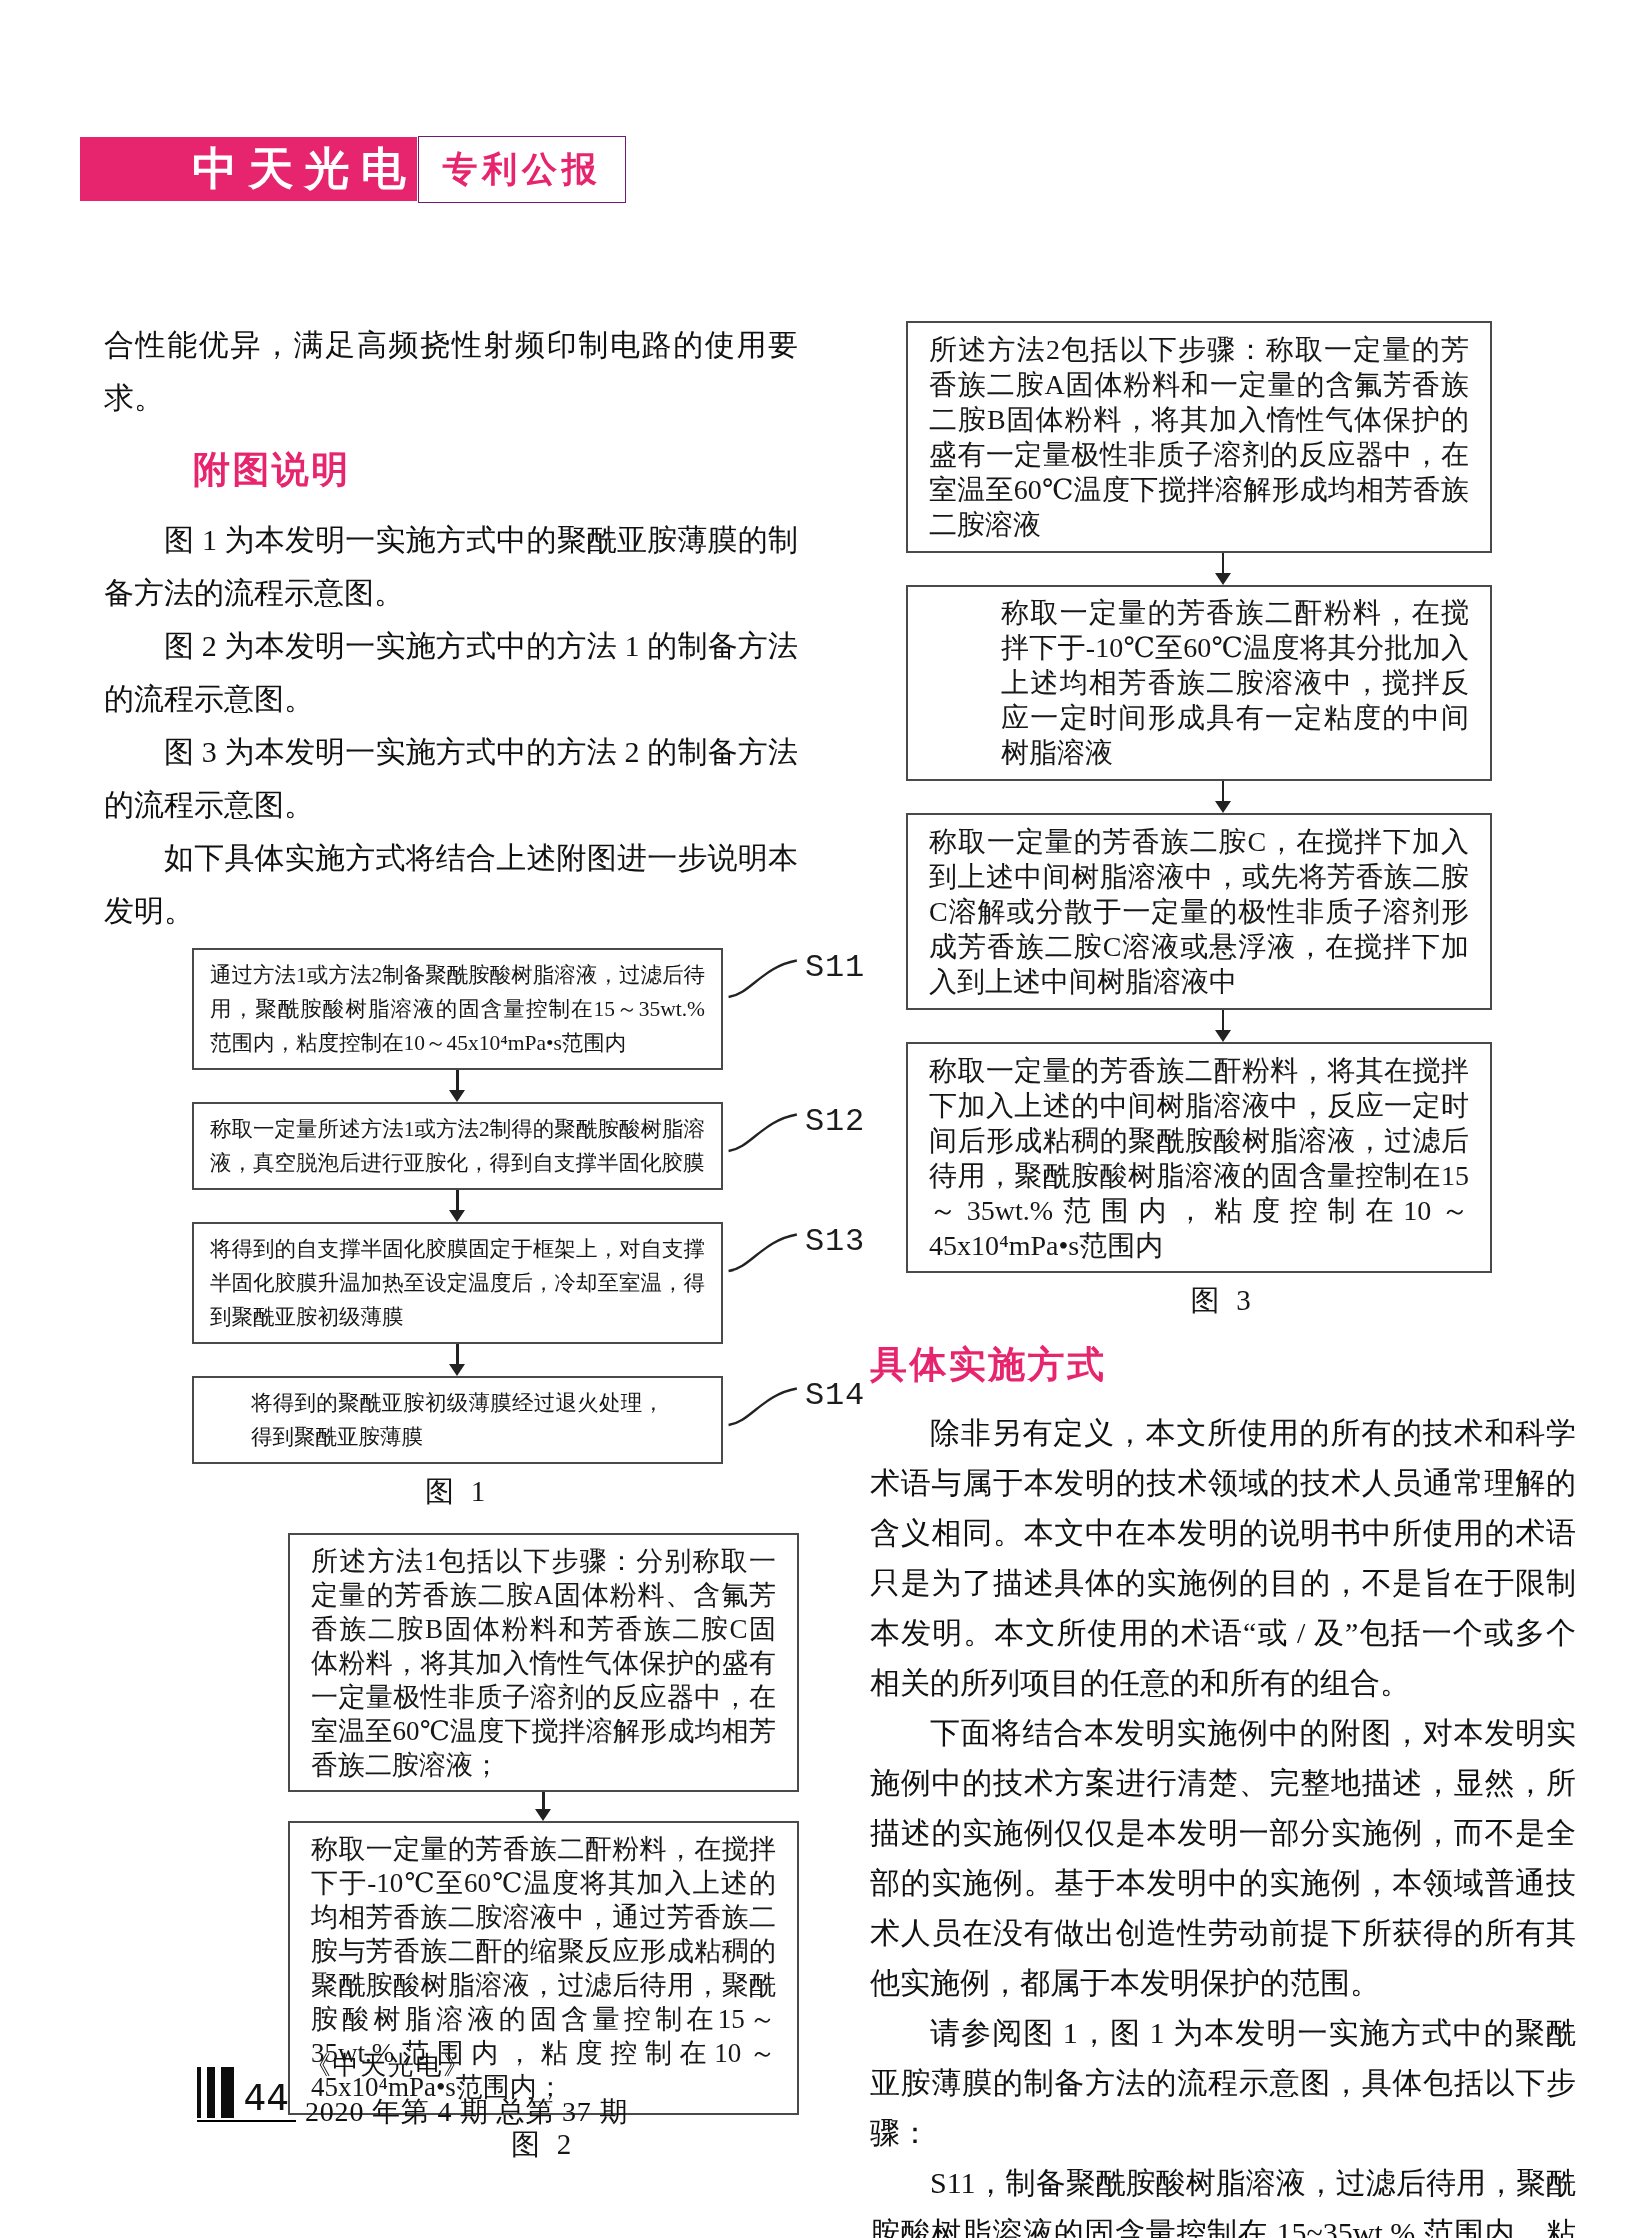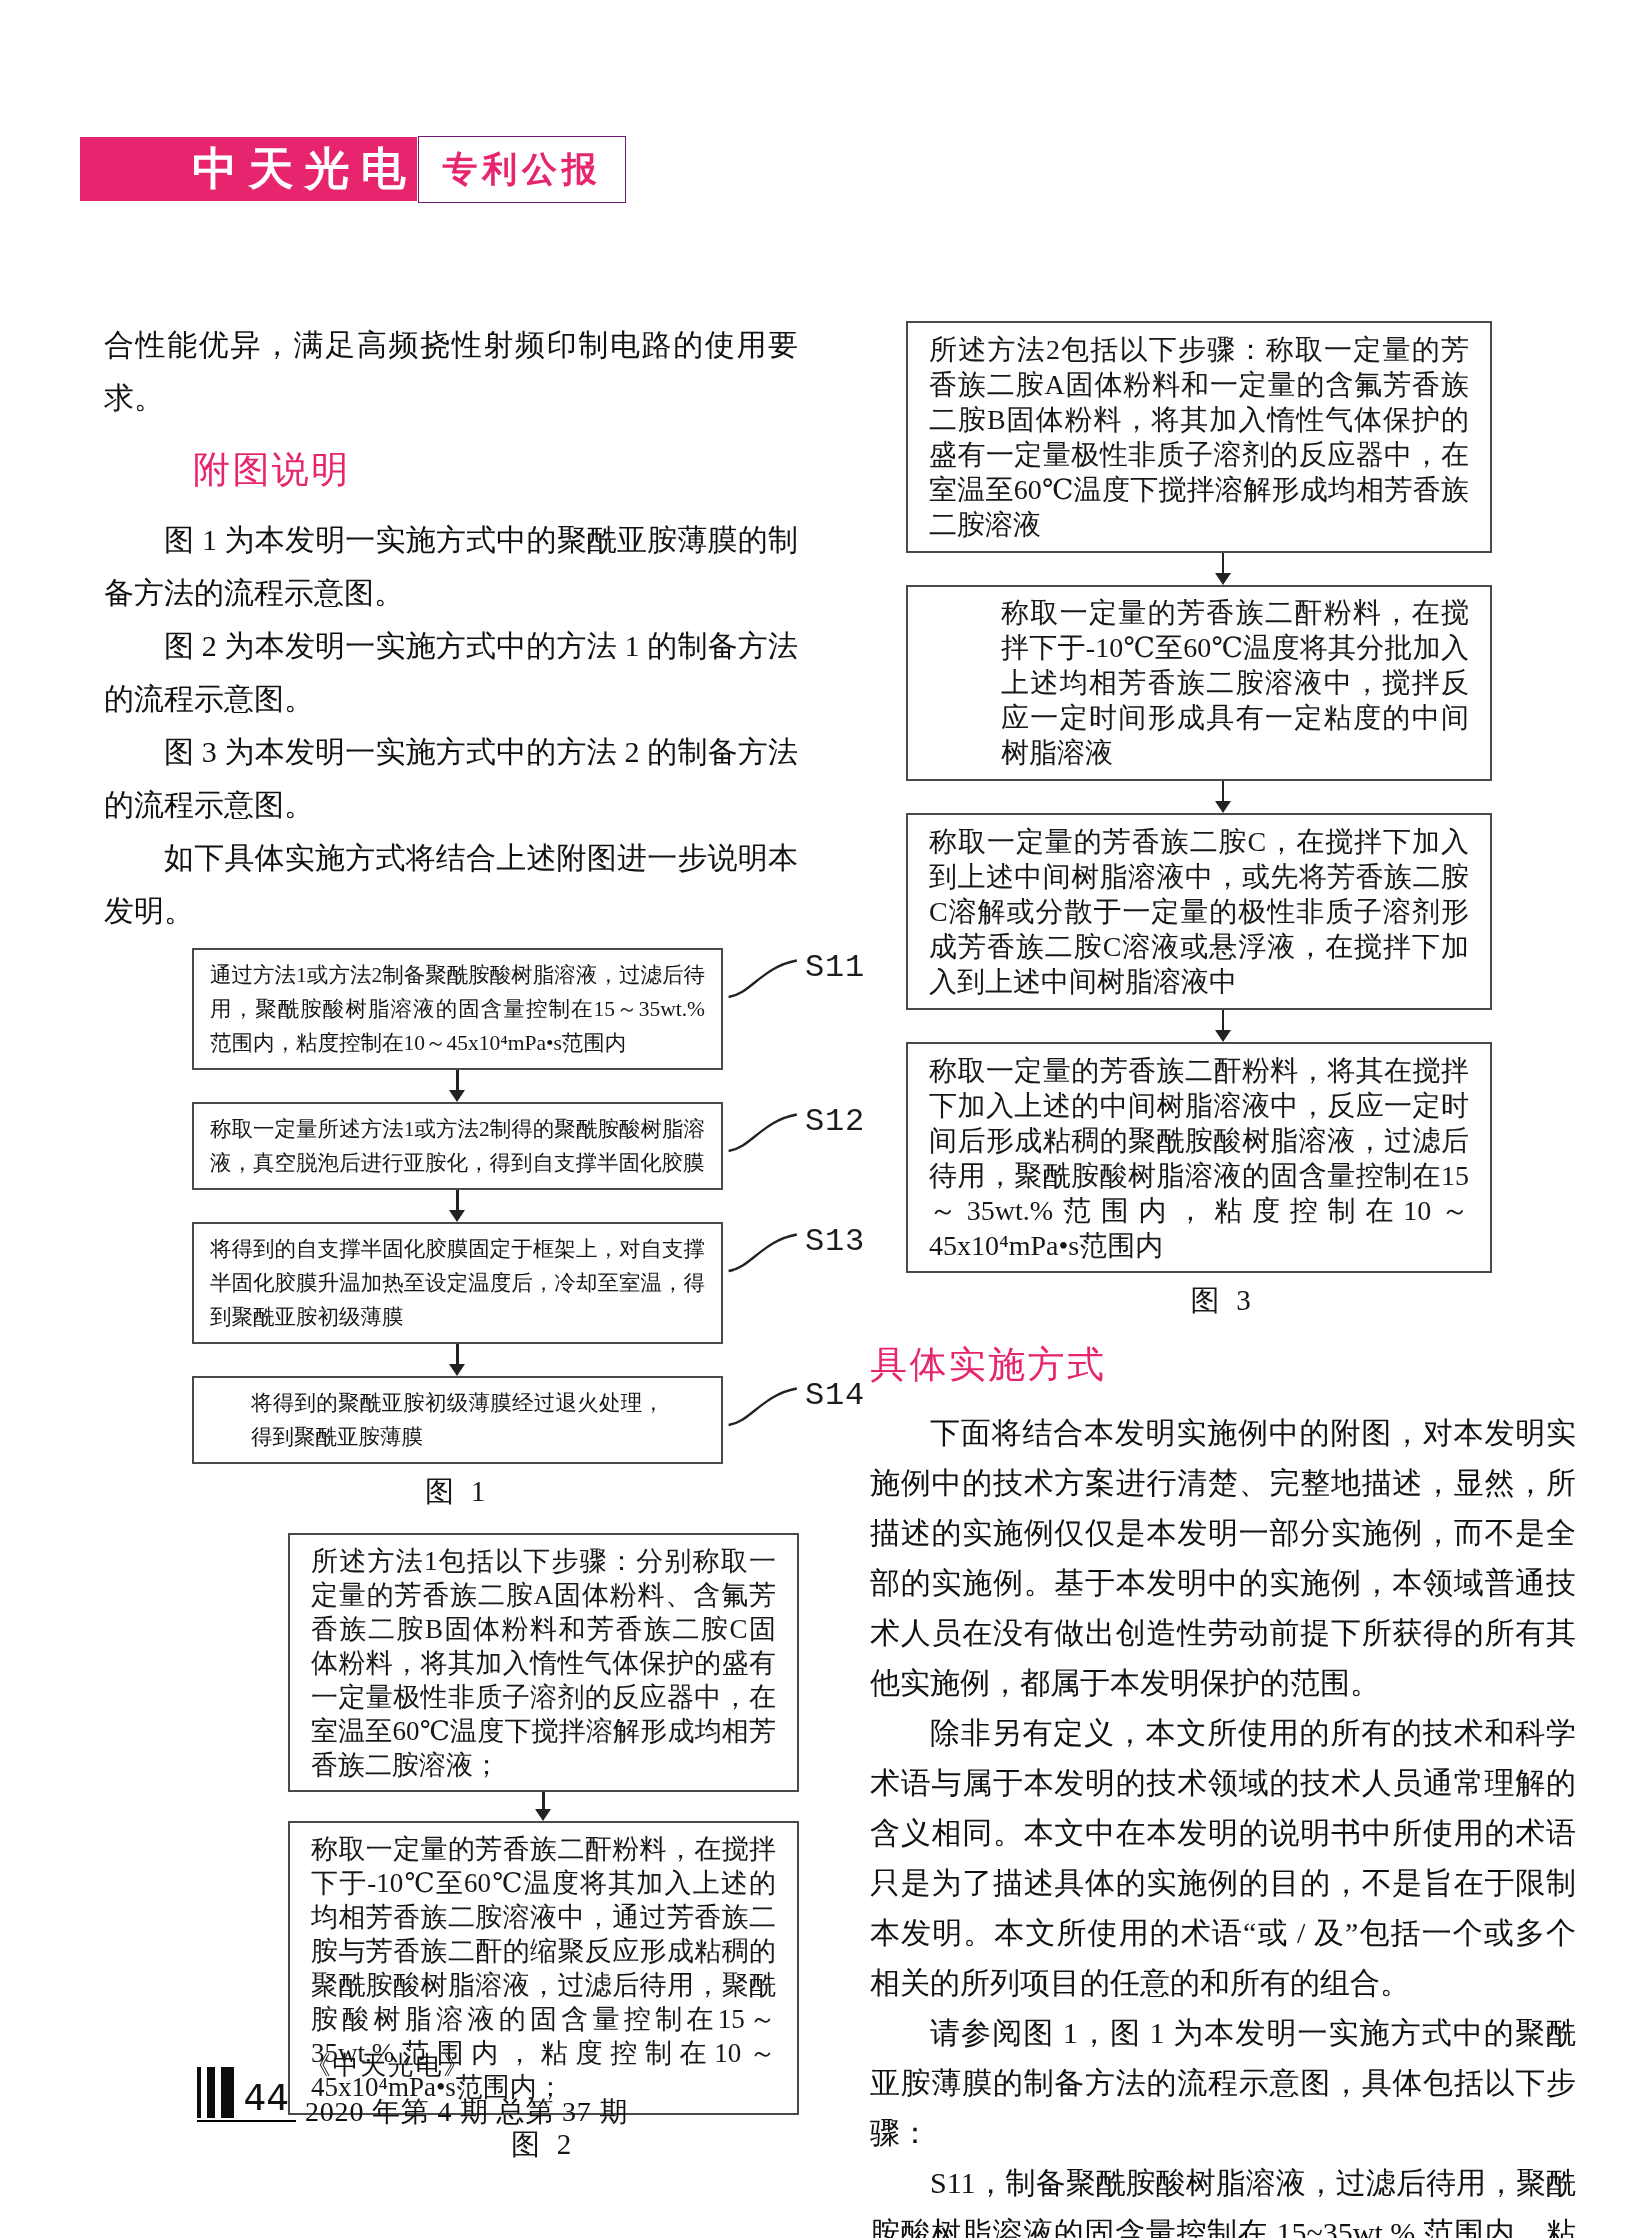--- a/index.html
+++ b/index.html
@@ -13,21 +13,21 @@
     font-size:45px; font-weight:bold; letter-spacing:11.2px; }
   .badge-box { position:absolute; left:418px; top:136px; width:208px; height:67px;
     background:#fff; border:1px solid #701a75; color:#E7256F; display:flex; align-items:center;
     justify-content:center; font-size:35px; font-weight:bold; letter-spacing:4.8px; }
 
   
   .col-left  { position:absolute; left:104px;  top:318px; width:694px; }
   .col-right { position:absolute; left:870px; top:321px; width:706px; }
 
   .lead  { font-size:30px; line-height:53px; text-align:justify; }
-  .sec-title { color:#E7256F; font-size:37px; font-weight:normal; letter-spacing:2.4px;
+  .sec-title { color:#E7256F; font-size:37px; font-weight:bold; letter-spacing:2.4px;
                margin:21px 0 17.6px 0; }
   .sec-title.indent { margin-left:89px; }
   .para  { font-size:30px; line-height:53px; text-indent:2em; text-align:justify; }
   .rpara { font-size:30px; line-height:50px; text-indent:2em; text-align:justify; }
 
   
   .fbox { border:2.4px solid #4a4a4a; text-align:justify; color:#171717; }
 
   .f1row { position:relative; margin-left:88px; width:474px; }
   .f1row .fbox { width:531px; font-size:21.5px; line-height:34px; padding:8px 16px; }
@@ -165,22 +165,22 @@
       </div>
     <div class="fbox f3box">称取一定量的芳香族二胺C，在搅拌下加入到上述中间树脂溶液中，或先将芳香族二胺C溶解或分散于一定量的极性非质子溶剂形成芳香族二胺C溶液或悬浮液，在搅拌下加入到上述中间树脂溶液中</div>
     <div class="arrow-lane3">
         <div class="varrow h40"></div>
       </div>
     <div class="fbox f3box">称取一定量的芳香族二酐粉料，将其在搅拌下加入上述的中间树脂溶液中，反应一定时间后形成粘稠的聚酰胺酸树脂溶液，过滤后待用，聚酰胺酸树脂溶液的固含量控制在15～35wt.%范围内，粘度控制在10～45x10⁴mPa•s范围内</div>
     <div class="figcap c3">图 3</div>
   </div>
 
   <h2 class="sec-title" style="margin-top:19px;">具体实施方式</h2>
+  <p class="rpara">除非另有定义，本文所使用的所有的技术和科学术语与属于本发明的技术领域的技术人员通常理解的含义相同。本文中在本发明的说明书中所使用的术语只是为了描述具体的实施例的目的，不是旨在于限制本发明。本文所使用的术语“或 / 及”包括一个或多个相关的所列项目的任意的和所有的组合。</p>
   <p class="rpara">下面将结合本发明实施例中的附图，对本发明实施例中的技术方案进行清楚、完整地描述，显然，所描述的实施例仅仅是本发明一部分实施例，而不是全部的实施例。基于本发明中的实施例，本领域普通技术人员在没有做出创造性劳动前提下所获得的所有其他实施例，都属于本发明保护的范围。</p>
-  <p class="rpara">除非另有定义，本文所使用的所有的技术和科学术语与属于本发明的技术领域的技术人员通常理解的含义相同。本文中在本发明的说明书中所使用的术语只是为了描述具体的实施例的目的，不是旨在于限制本发明。本文所使用的术语“或 / 及”包括一个或多个相关的所列项目的任意的和所有的组合。</p>
   <p class="rpara">请参阅图 1，图 1 为本发明一实施方式中的聚酰亚胺薄膜的制备方法的流程示意图，具体包括以下步骤：</p>
   <p class="rpara">S11，制备聚酰胺酸树脂溶液，过滤后待用，聚酰胺酸树脂溶液的固含量控制在 15~35wt.% 范围内，粘度控制在 10~45x10⁴mPa · s 范围内；</p>
 </div>
 
 <div class="pn-block">
   <div class="pn-bars">
     <div class="bar b1"></div>
       <div class="bar b2"></div>
       <div class="bar b3"></div>
   </div>

